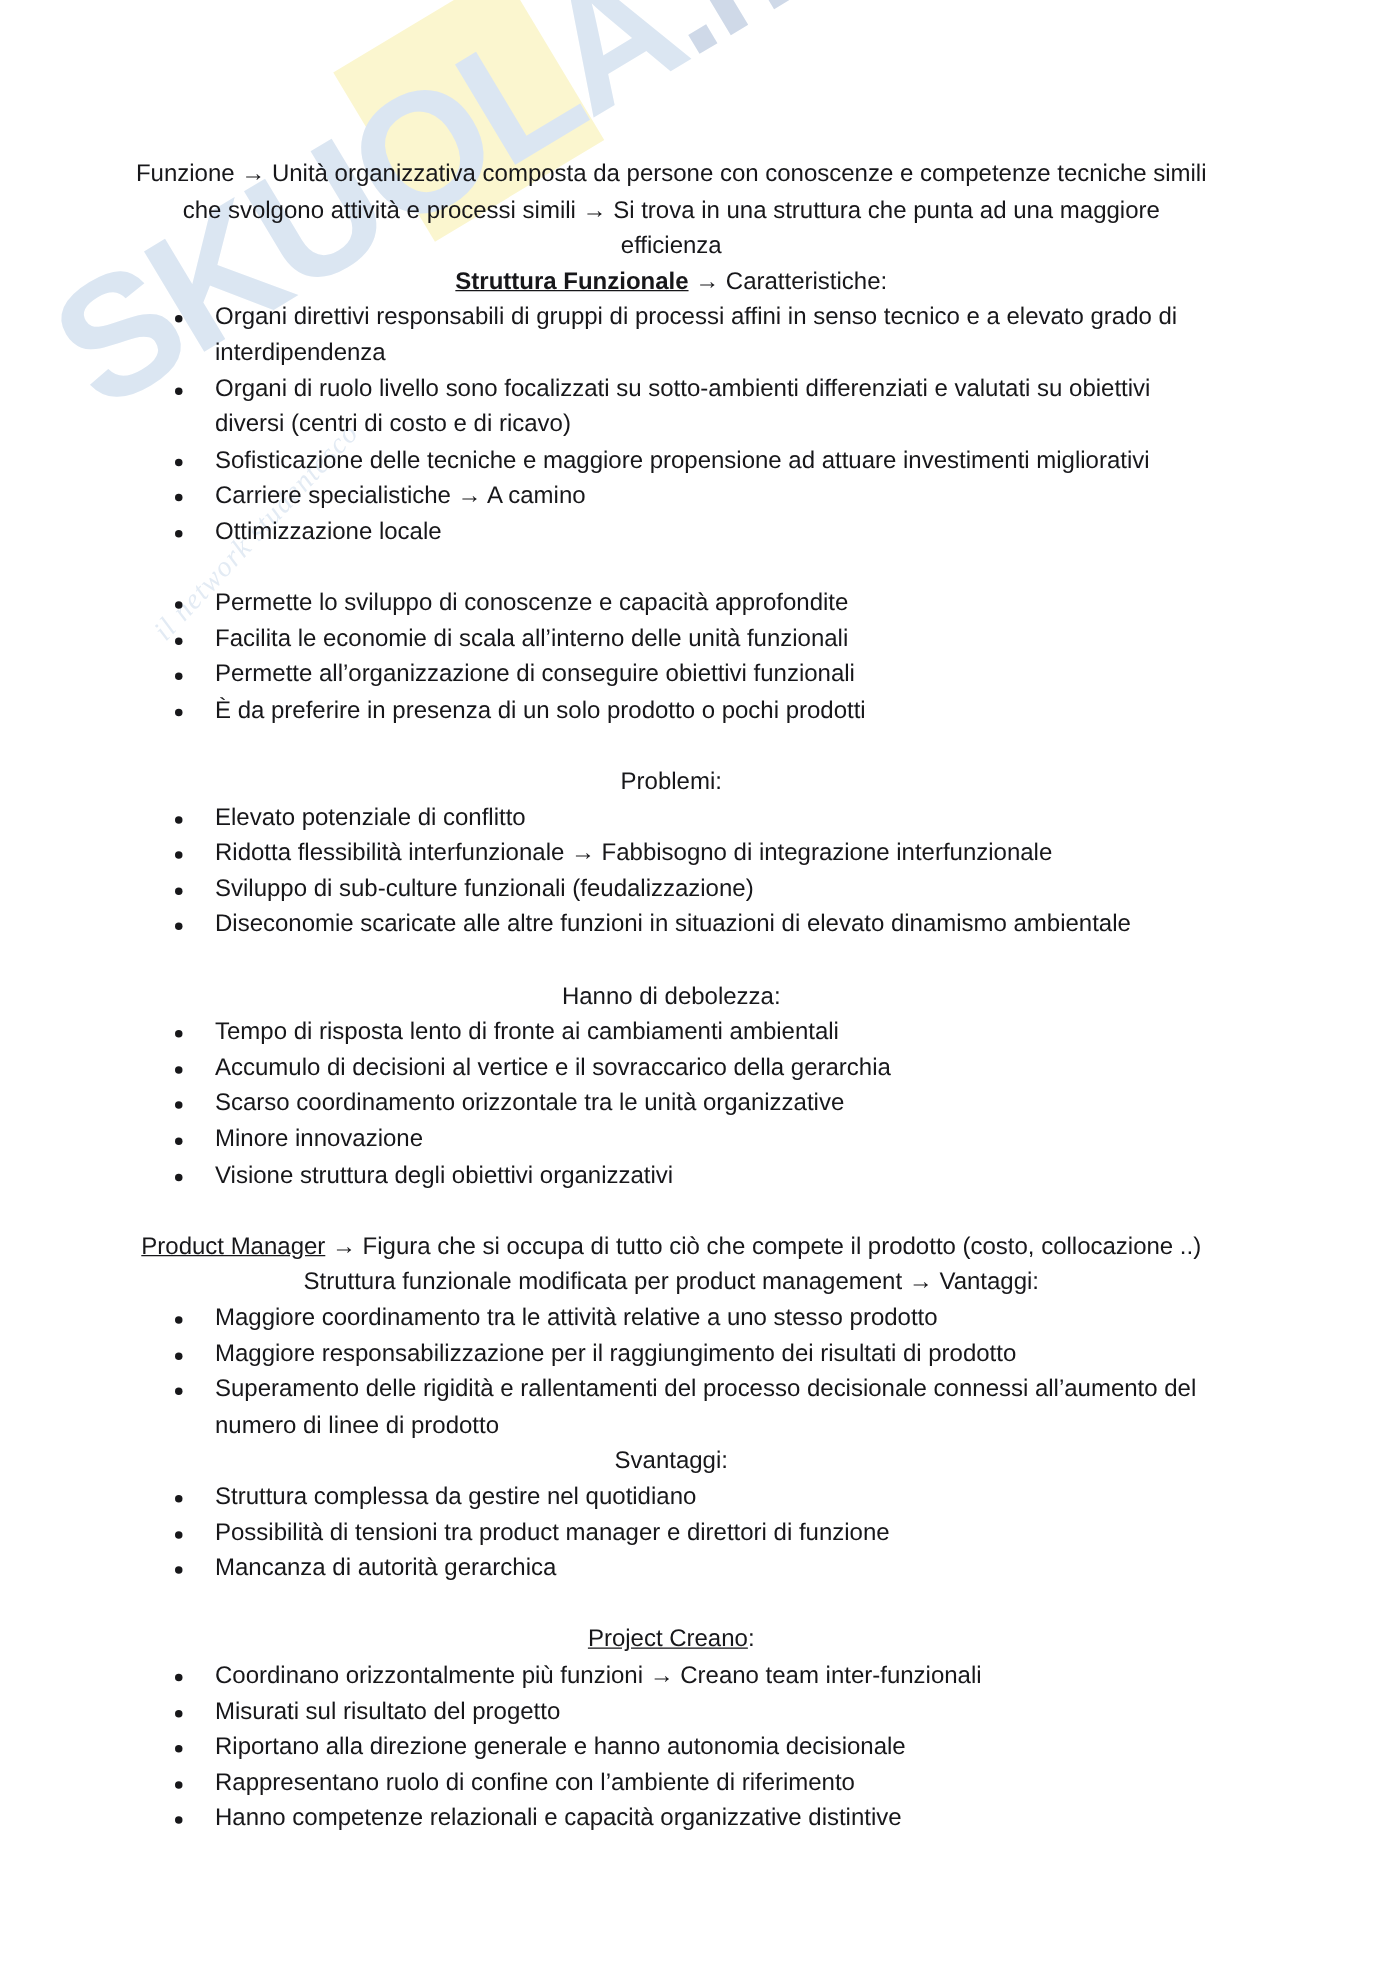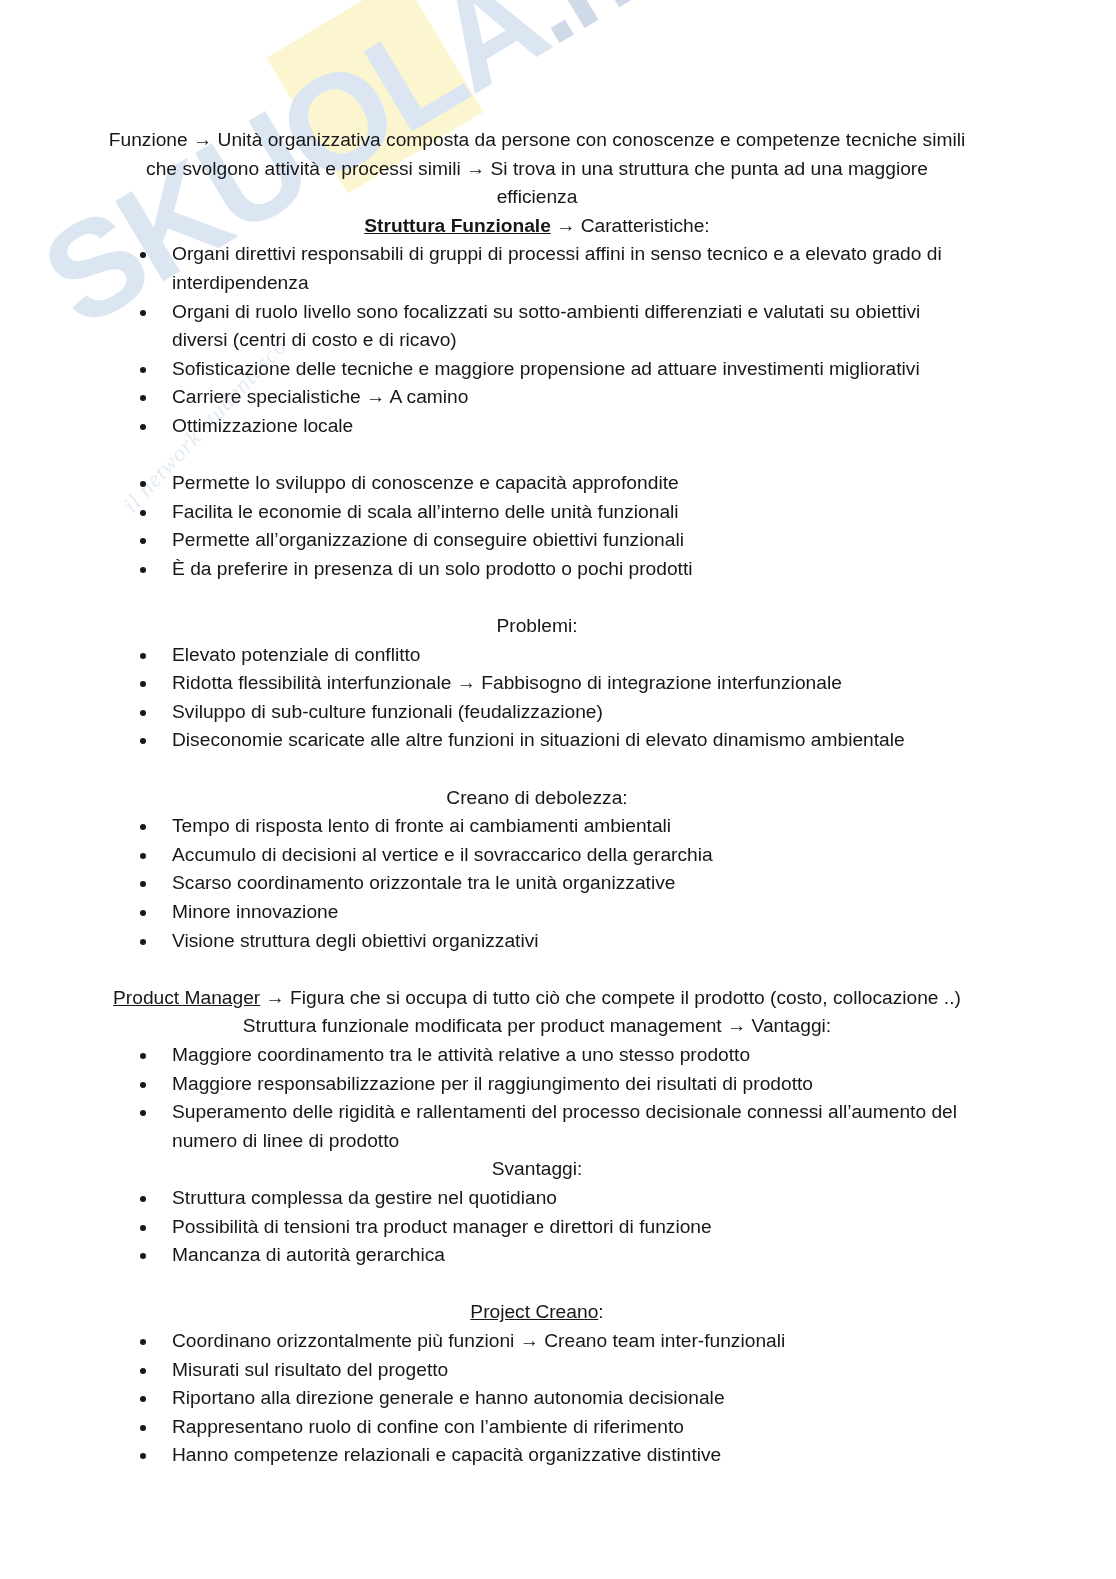--- a/index.html
+++ b/index.html
@@ -146,21 +146,21 @@
       </ul>
       <div class="spacer"></div>
       <p class="para">Problemi:</p>
       <ul class="bullets">
         <li>Elevato potenziale di conflitto</li>
         <li>Ridotta flessibilità interfunzionale → Fabbisogno di integrazione interfunzionale</li>
         <li>Sviluppo di sub-culture funzionali (feudalizzazione)</li>
         <li>Diseconomie scaricate alle altre funzioni in situazioni di elevato dinamismo ambientale</li>
       </ul>
       <div class="spacer"></div>
-      <p class="para">Creano di debolezza:</p>
+      <p class="para">Hanno di debolezza:</p>
       <ul class="bullets">
         <li>Tempo di risposta lento di fronte ai cambiamenti ambientali</li>
         <li>Accumulo di decisioni al vertice e il sovraccarico della gerarchia</li>
         <li>Scarso coordinamento orizzontale tra le unità organizzative</li>
         <li>Minore innovazione</li>
         <li>Visione struttura degli obiettivi organizzativi</li>
       </ul>
       <div class="spacer"></div>
       <p class="para"><span class="hd-ul">Product Manager</span><span> → Figura che si occupa di tutto ciò che compete il prodotto (costo, collocazione ..)</span></p>
       <p class="para">Struttura funzionale modificata per product management → Vantaggi:</p>

